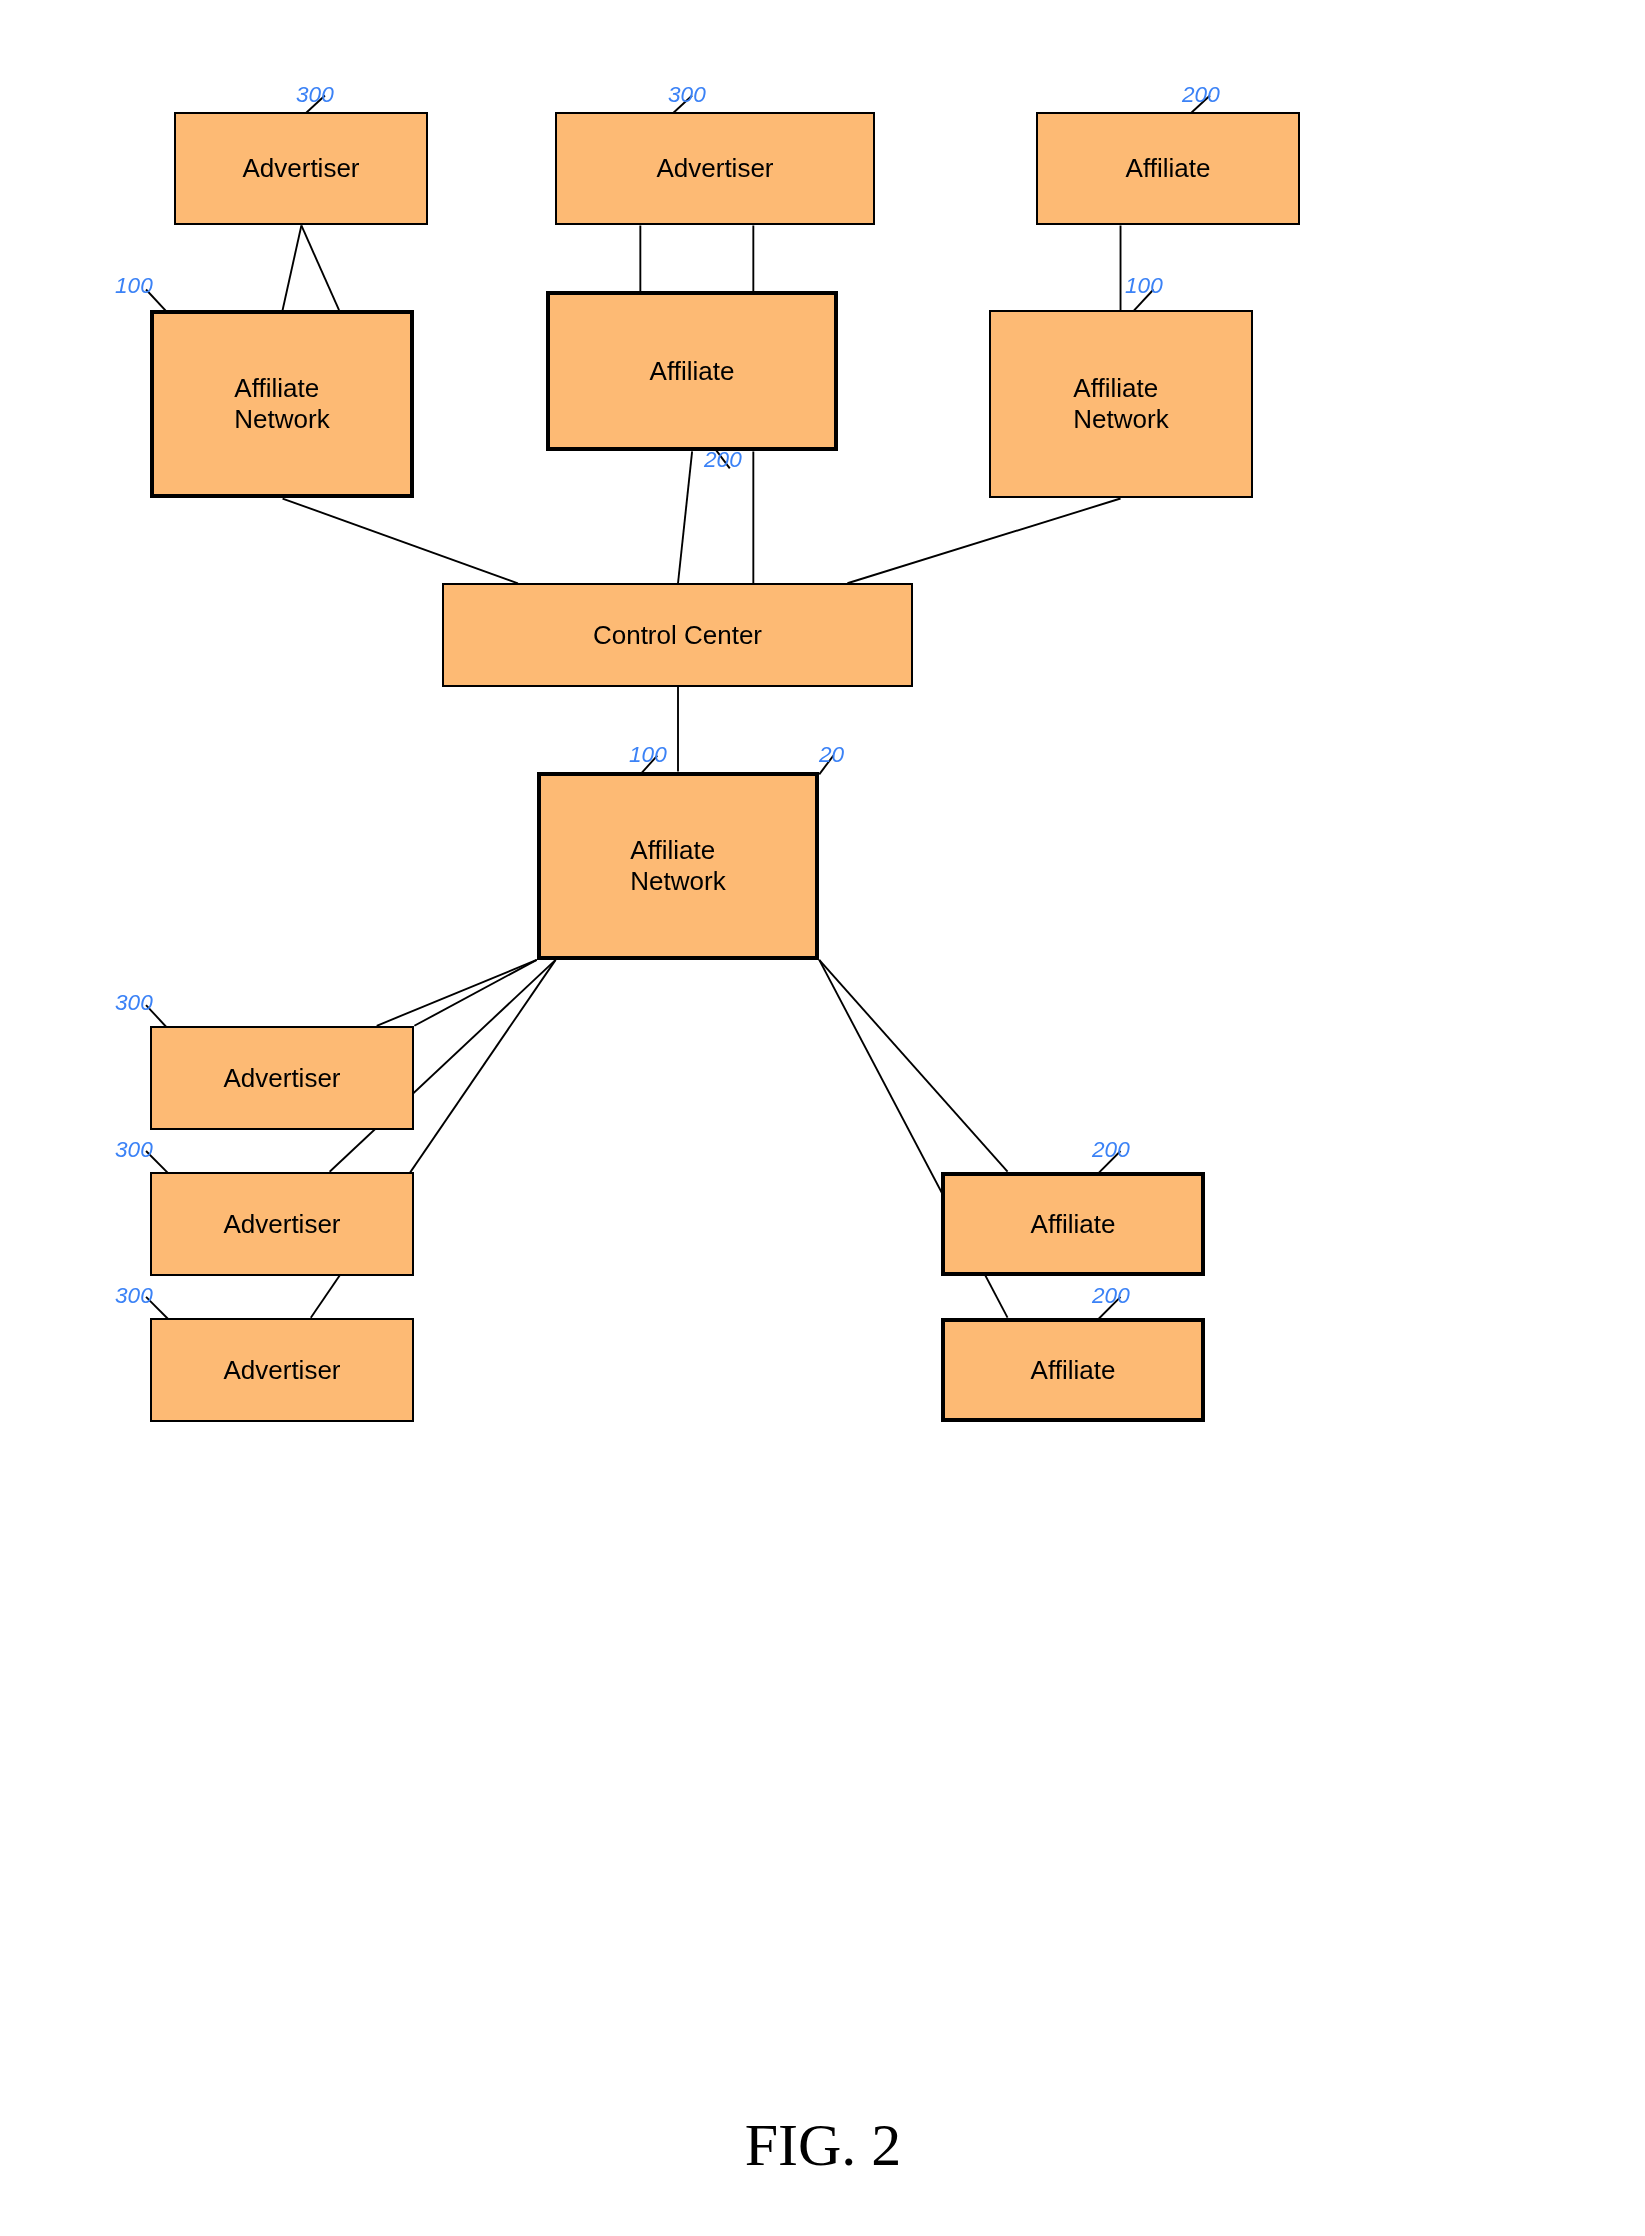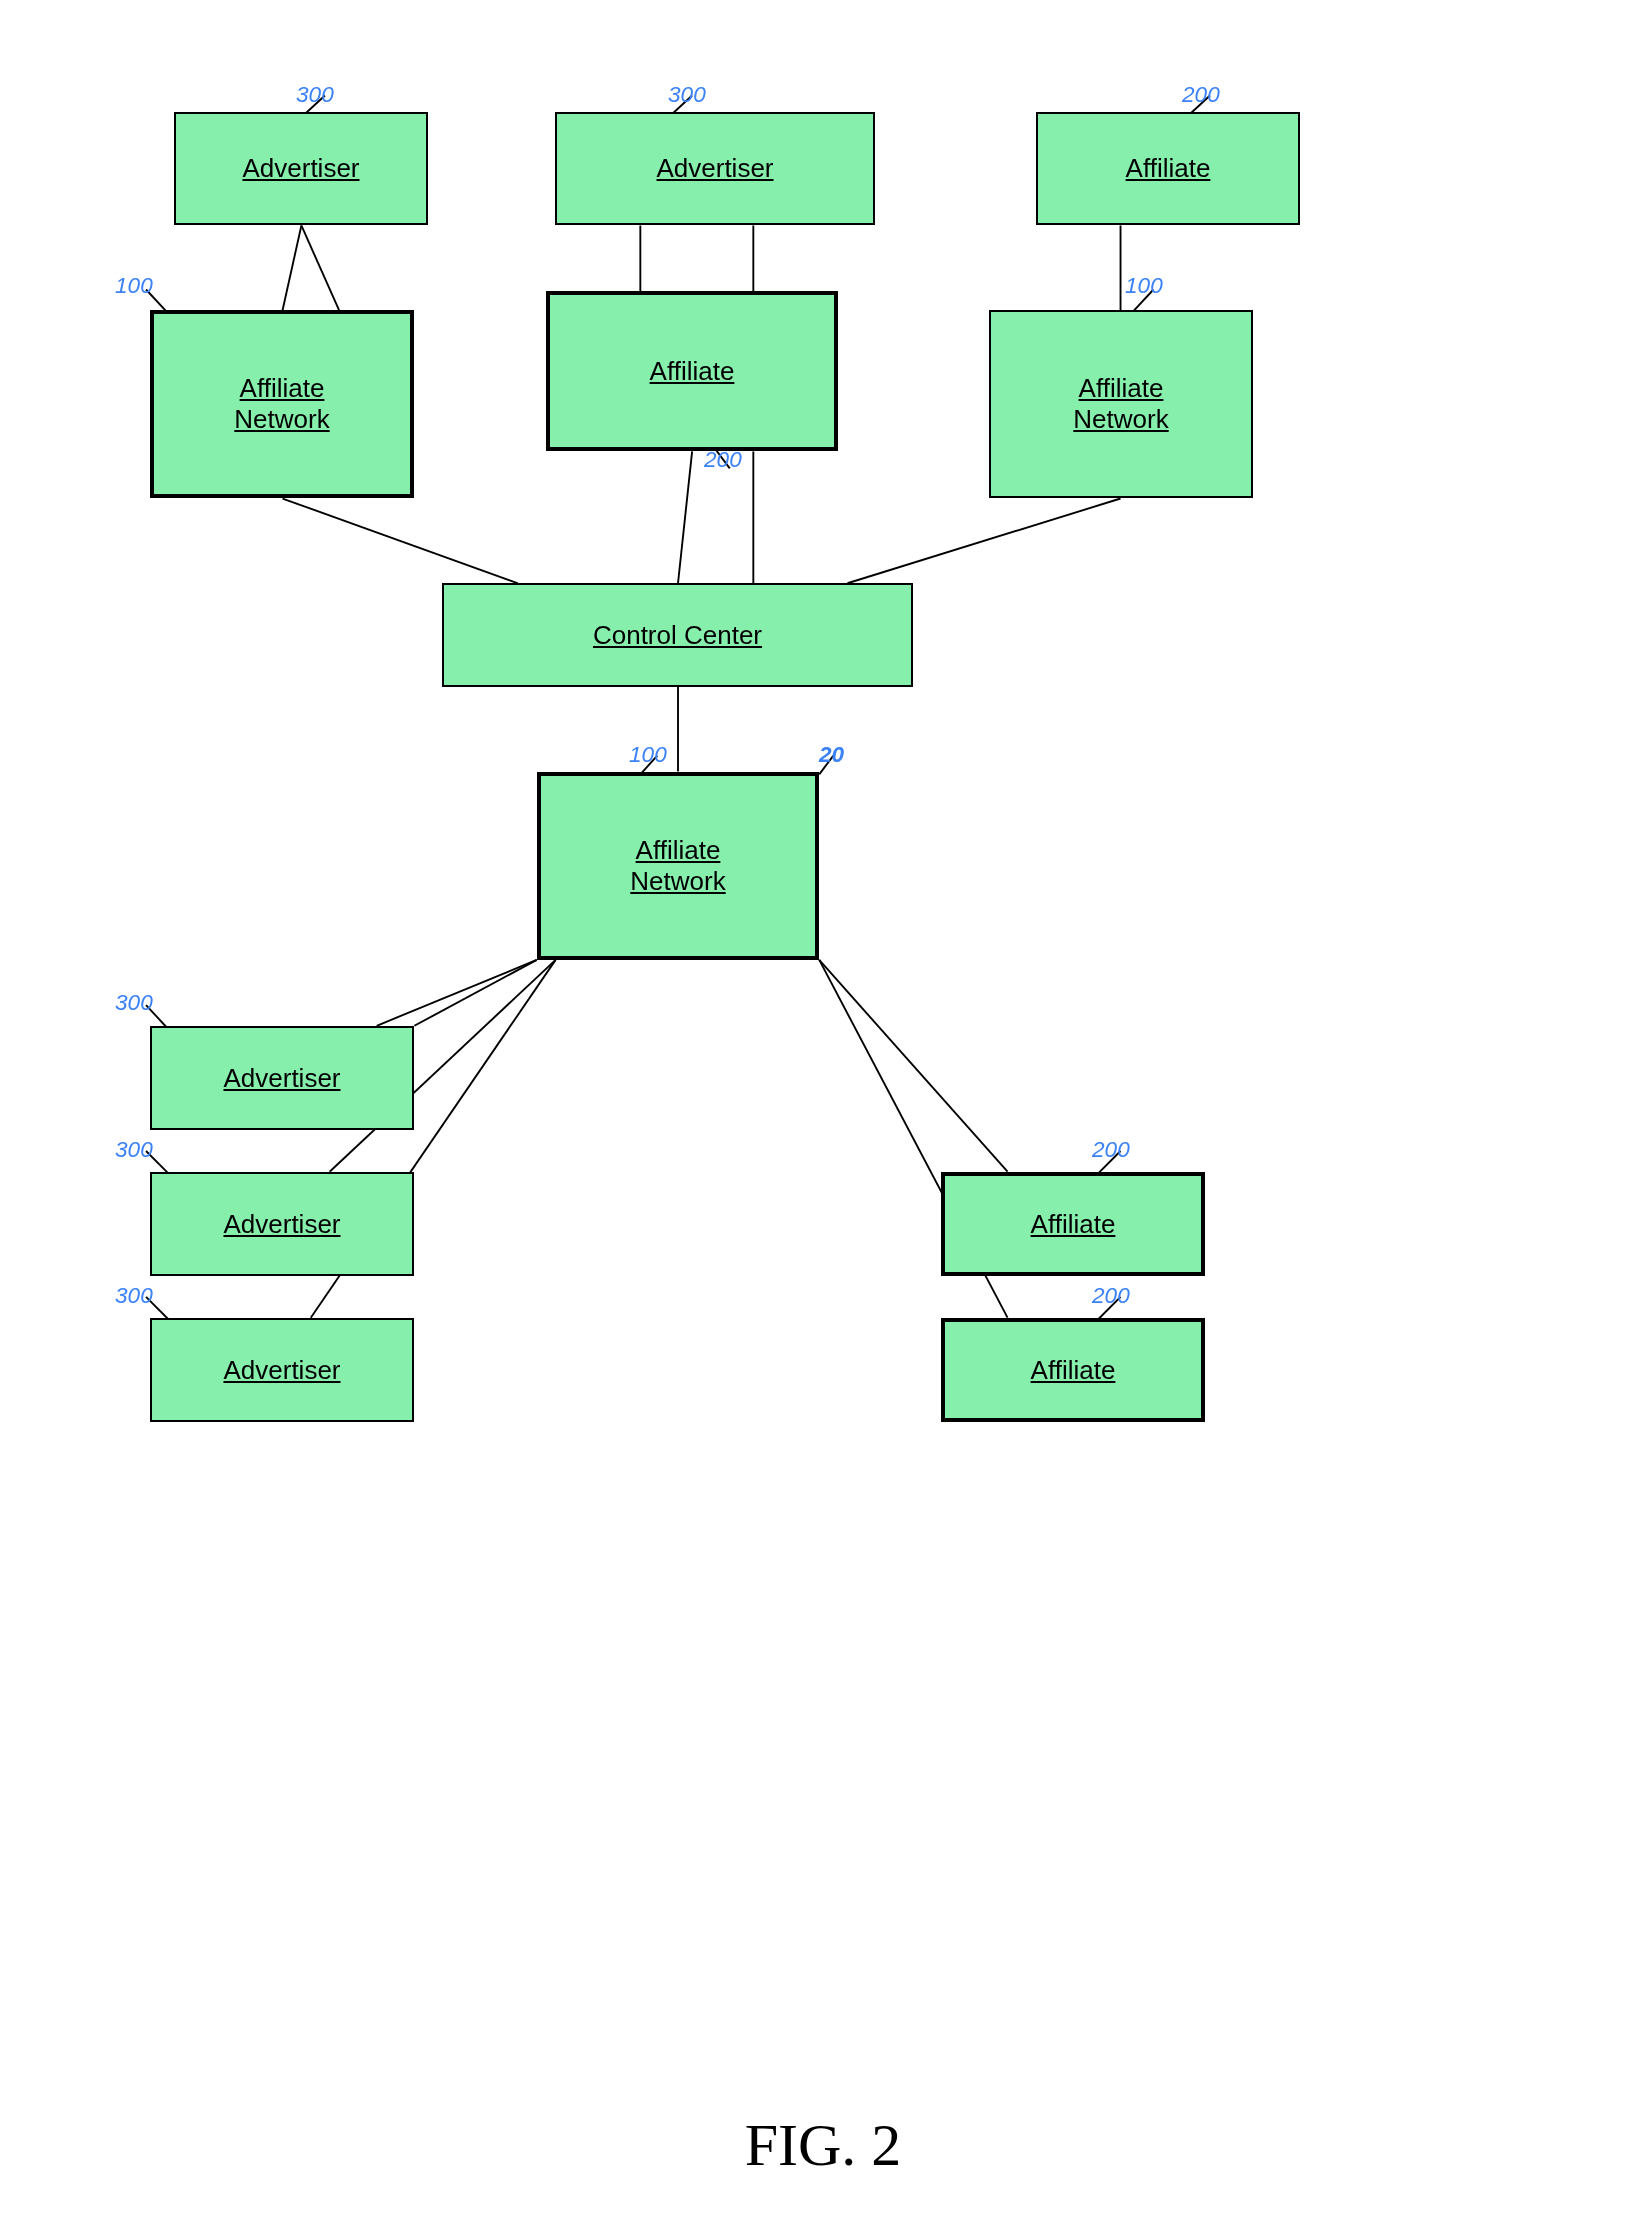--- a/index.html
+++ b/index.html
@@ -14,28 +14,27 @@
     .diagram-area {
       position: absolute;
       top: 56px;
       left: 94px;
       width: 1458px;
       height: 1836px;
     }
     .box {
       position: absolute;
       border: 2.8px solid #000;
-      background: #86efac;
+      background: #fdba74;
       display: flex;
       align-items: center;
       justify-content: center;
-      text-align: center;
+      text-align: left;
       font-size: 26px;
       font-family: Arial, sans-serif;
-      text-decoration: underline;
     }
     .box.thick {
       border-width: 4.7px;
     }
     .label {
       position: absolute;
       font-size: 22.6px;
       font-style: italic;
       color: #3b82f6;
     }
@@ -161,21 +160,21 @@
     <span>Affiliate</span>
   </div>
 
   <span class="label" style="left:202px; top:26px; font-style:italic;">300</span>
   <span class="label" style="left:574px; top:26px; font-style:italic;">300</span>
   <span class="label" style="left:1088px; top:26px; font-style:italic;">200</span>
   <span class="label" style="left:21px; top:217px; font-style:italic;">100</span>
   <span class="label" style="left:1031px; top:217px; font-style:italic;">100</span>
   <span class="label" style="left:610px; top:391px; font-style:italic;">200</span>
   <span class="label" style="left:535px; top:686px; font-style:italic;">100</span>
-  <span class="label" style="left:725px; top:686px; font-style:italic;font-weight:bold;">20</span>
+  <span class="label" style="left:725px; top:686px; font-style:italic;">20</span>
   <span class="label" style="left:21px; top:934px; font-style:italic;">300</span>
   <span class="label" style="left:21px; top:1081px; font-style:italic;">300</span>
   <span class="label" style="left:21px; top:1227px; font-style:italic;">300</span>
   <span class="label" style="left:998px; top:1081px; font-style:italic;">200</span>
   <span class="label" style="left:998px; top:1227px; font-style:italic;">200</span>
 </div>
 
 <div class="fig-label">
   <span>FIG. 2</span>
 </div>

